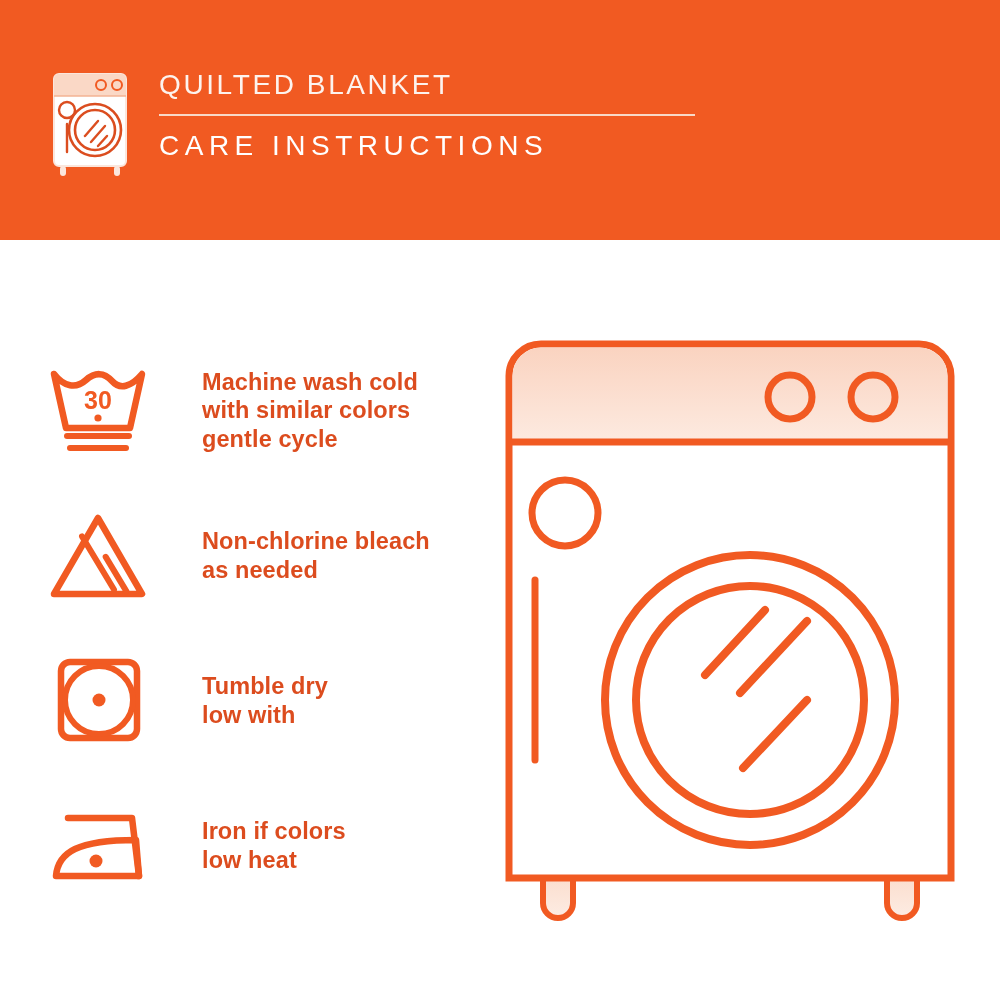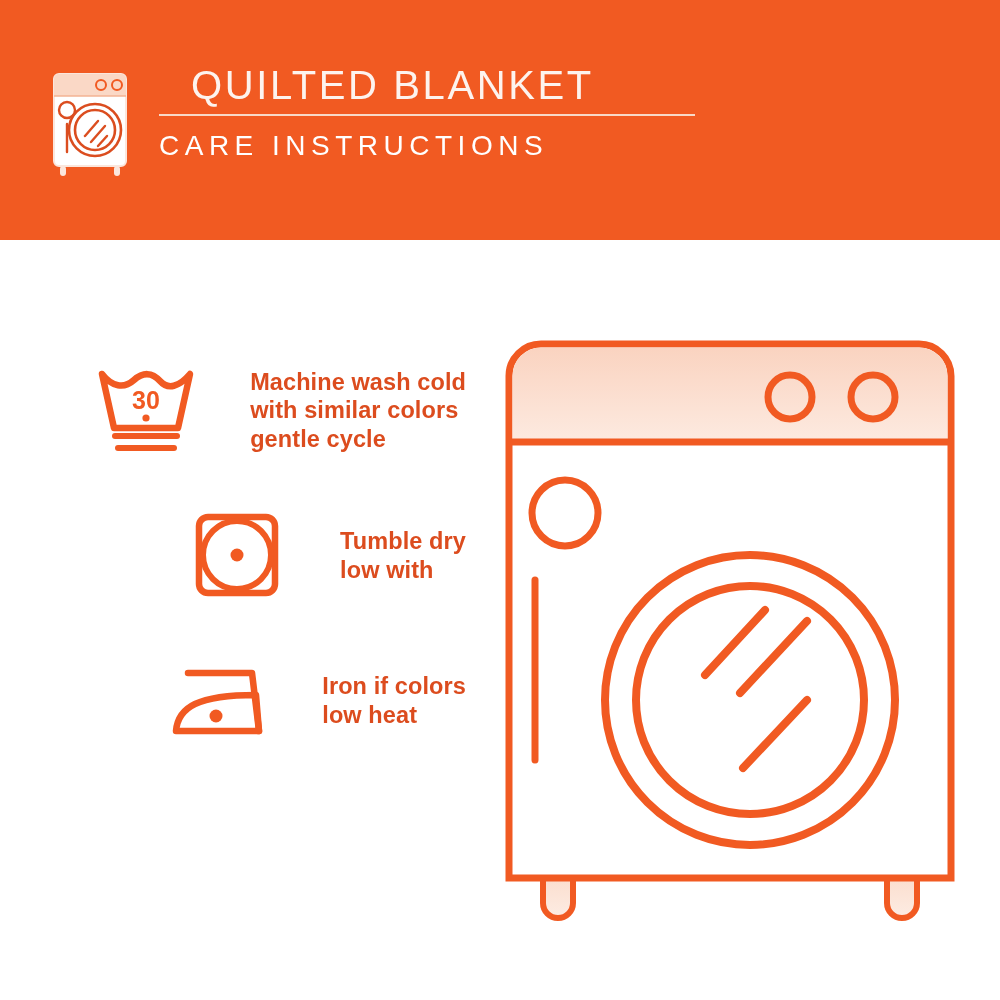--- a/index.html
+++ b/index.html
@@ -39,27 +39,26 @@
     margin-right: 14px;
     margin-top: 6px;
   }
   #header-titles {
     display: flex;
     flex-direction: column;
     justify-content: flex-start;
   }
   #title-line-1 {
     color: #FDF3EE;
-    font-size: 40px;
+    font-size: 28px;
     letter-spacing: 2.6px;
     line-height: 46px;
     font-weight: 400;
     white-space: nowrap;
     padding-left: 2px;
-    margin-left: 32px;
   }
   #title-divider {
     width: 536px;
     height: 1.5px;
     background: #F8D9C8;
     margin: 6px 0 7px 2px;
   }
   #title-line-2 {
     color: #FFFFFF;
     font-size: 28px;
@@ -75,21 +74,20 @@
     position: absolute;
     left: 46px;
     top: 338px;
     width: 420px;
   }
   .care-row {
     display: flex;
     flex-direction: row;
     align-items: center;
     height: 145px;
-    justify-content: flex-end;
   }
   .care-icon-cell {
     width: 130px;
     flex: 0 0 auto;
     display: flex;
     align-items: center;
     justify-content: flex-start;
   }
   .care-text {
     color: #DC4C1E;
@@ -161,20 +159,31 @@
 
         <text x="52" y="44" font-family="&quot;Liberation Sans&quot;, sans-serif" font-size="25" font-weight="bold" fill="#F15A22" text-anchor="middle">30</text>
         <circle cx="52" cy="53" r="3.6" fill="#F15A22"></circle>
       </svg>
     </div>
     <div class="care-text">Machine wash cold
 with similar colors
 gentle cycle</div>
   </div>
 
+  <div class="care-row">
+    <div class="care-icon-cell">
+      <svg width="104" height="92" viewBox="0 0 104 92">
+        <path d="M52 8 L96 84 L8 84 Z" fill="none" stroke="#F15A22" stroke-width="6.5" stroke-linejoin="round"></path>
+        <line x1="52" y1="22" x2="52" y2="84" stroke="#F15A22" stroke-width="6" stroke-linecap="round" transform="rotate(-31 52 53)"></line>
+        <line x1="70" y1="44" x2="70" y2="84" stroke="#F15A22" stroke-width="6" stroke-linecap="round" transform="rotate(-31 70 64)"></line>
+      </svg>
+    </div>
+    <div class="care-text">Non-chlorine bleach
+as needed</div>
+  </div>
 
   <div class="care-row">
     <div class="care-icon-cell">
       <svg width="104" height="92" viewBox="0 0 104 92">
         <rect x="15" y="7" width="76" height="76" rx="9" ry="9" fill="none" stroke="#F15A22" stroke-width="6.5"></rect>
         <circle cx="53" cy="45" r="34" fill="none" stroke="#F15A22" stroke-width="6"></circle>
         <circle cx="53" cy="45" r="6.5" fill="#F15A22"></circle>
       </svg>
     </div>
     <div class="care-text">Tumble dry

